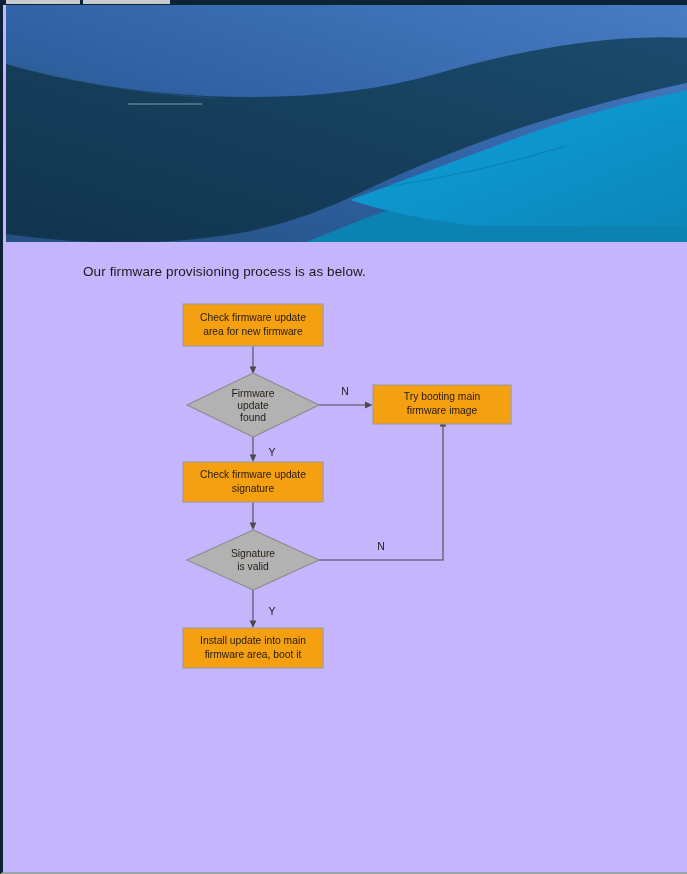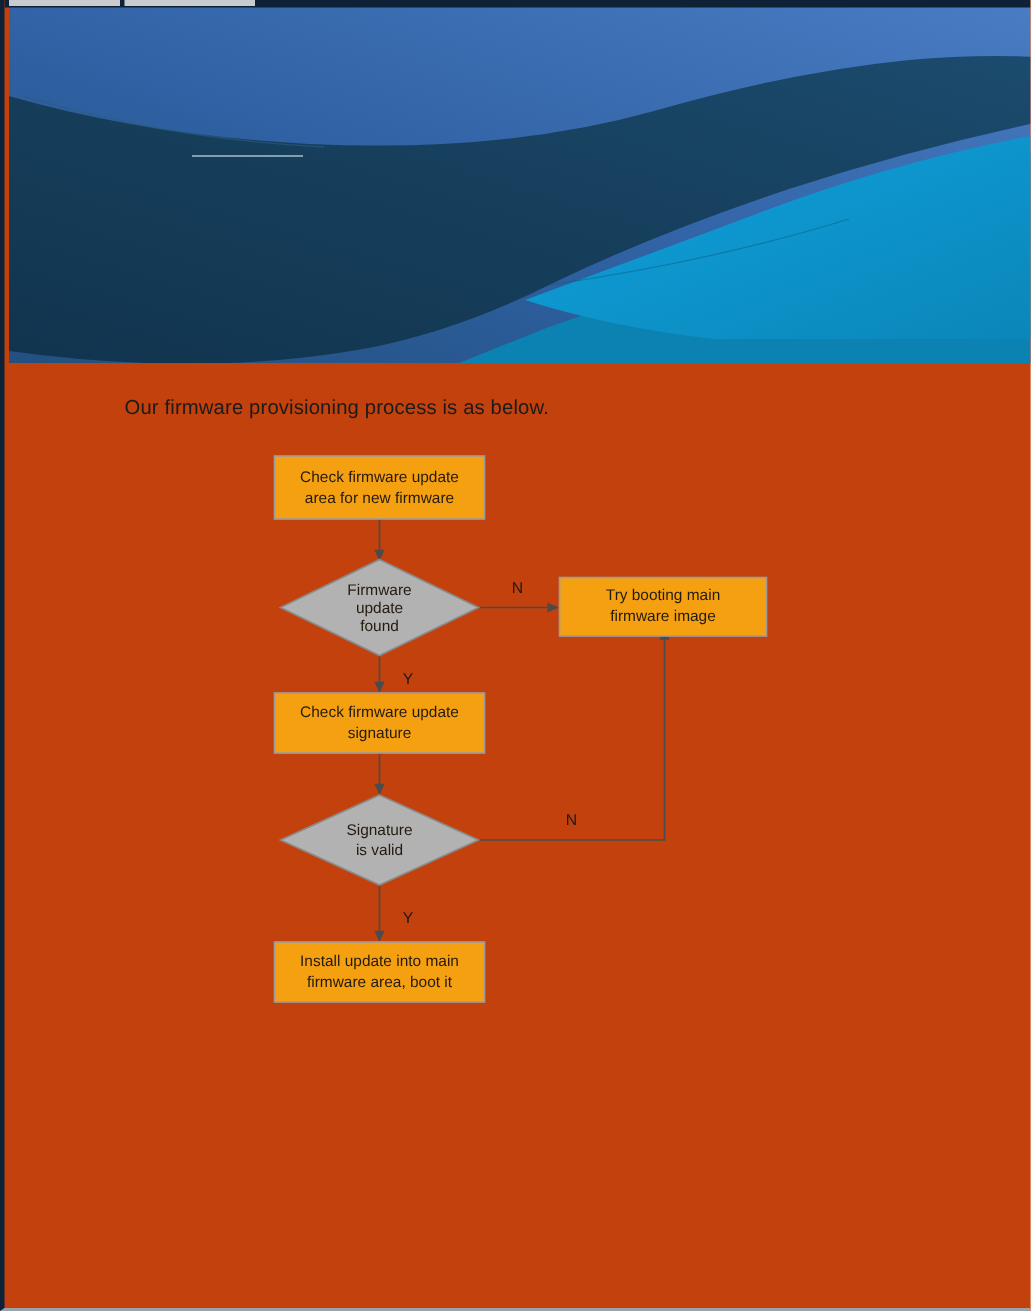--- a/index.html
+++ b/index.html
@@ -7,21 +7,21 @@
     width:687px;height:874px;
     background:#ffffff;
     font-family:"Liberation Sans", sans-serif;
     overflow:hidden;
     position:relative;
   }
 
   
   #page{
     position:absolute;inset:0;
-    background:#c2410c;
+    background:#c4b5fd;
     border-left:3px solid #0d2236;
     border-bottom:2px solid #9aa3ab;
     box-sizing:border-box;
     overflow:hidden;
   }
 
   
   #chrome{
     position:absolute;left:0;top:0;width:687px;height:5px;
     background:#0d2236;

